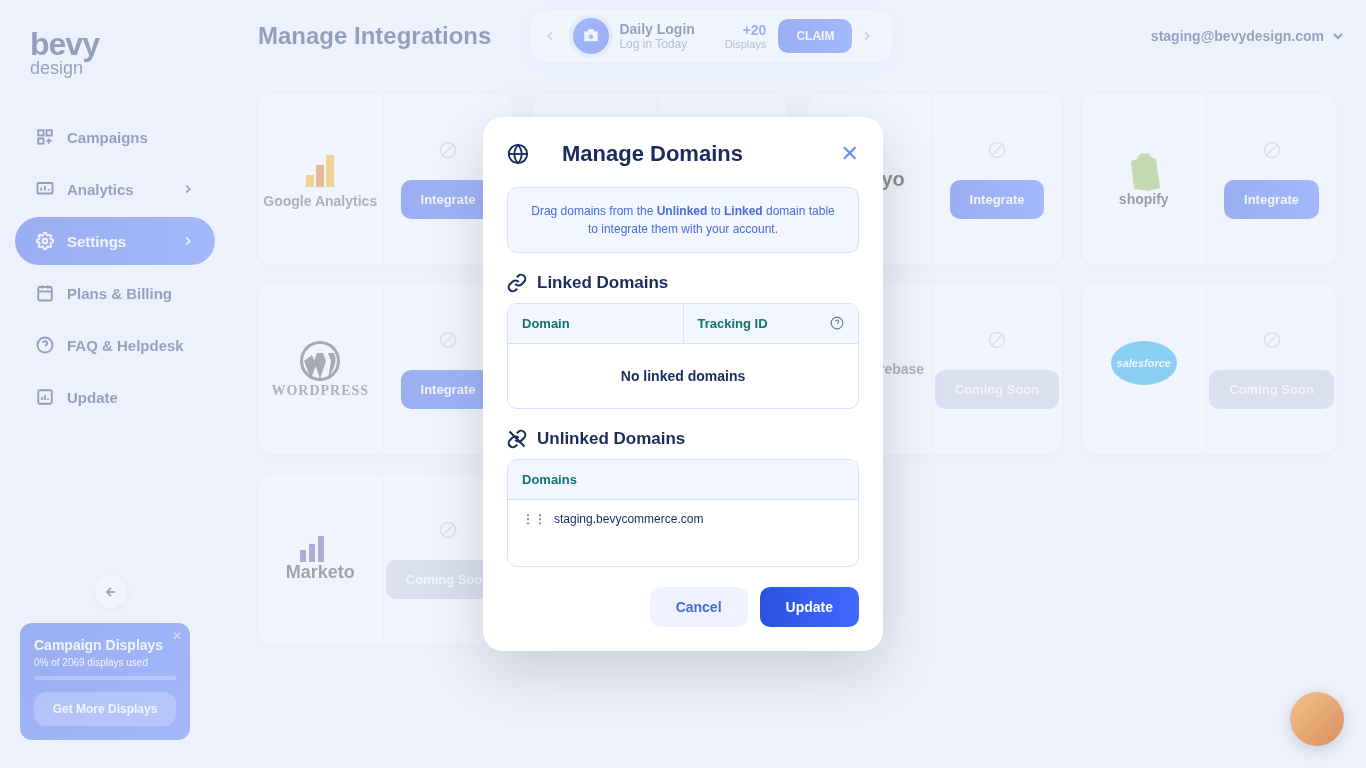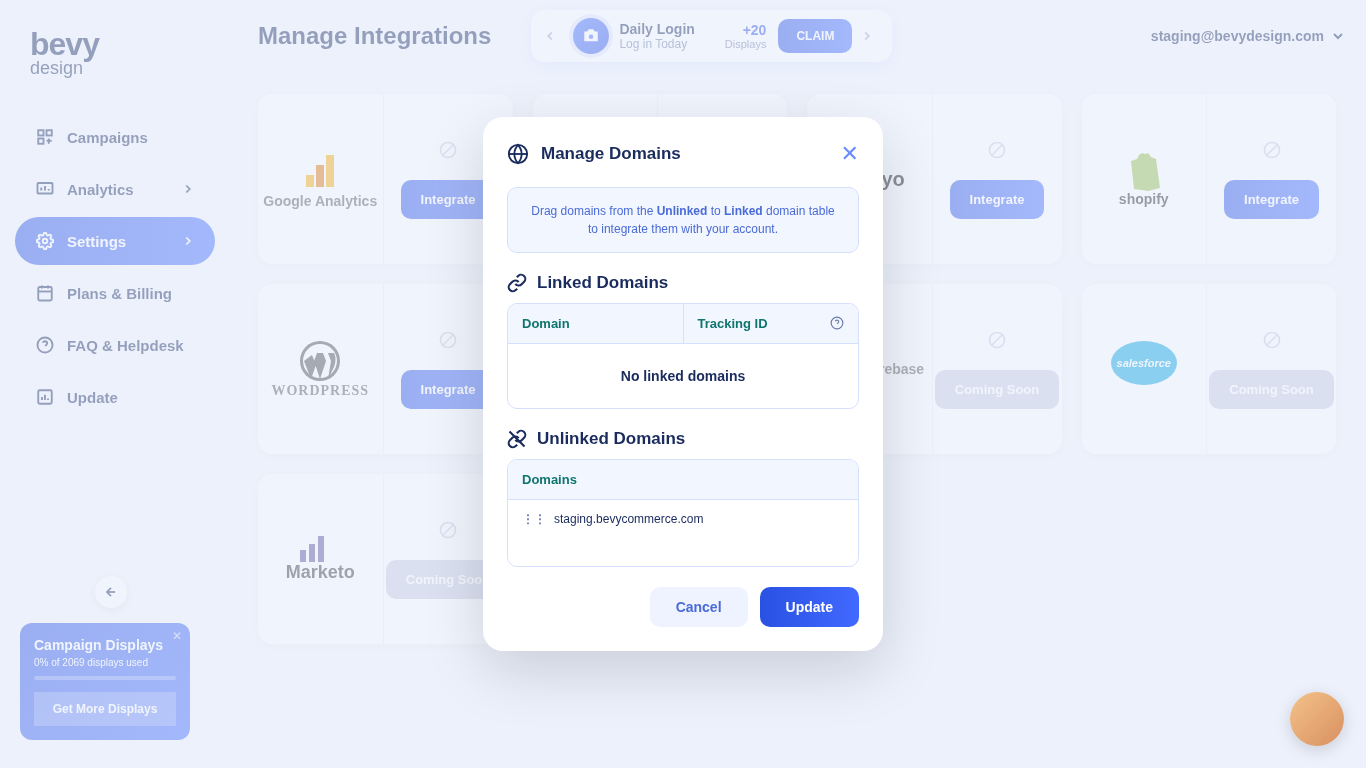--- a/index.html
+++ b/index.html
@@ -15,21 +15,21 @@
 .nav-item .icon { width: 20px; height: 20px; margin-right: 12px; display: flex; align-items: center; justify-content: center; }
 .nav-item .chev { margin-left: auto; }
 .collapse-btn { position: absolute; left: 95px; top: 570px; width: 32px; height: 32px; border-radius: 50%; background: #fff; display: flex; align-items: center; justify-content: center; box-shadow: 0 2px 8px rgba(0,0,0,0.1); cursor: pointer; }
 
 
 .camp-card { position: absolute; left: 20px; bottom: 28px; width: 170px; background: linear-gradient(135deg, #2952e3, #4169ff); border-radius: 12px; padding: 14px; color: #fff; }
 .camp-card .close-x { position: absolute; right: 8px; top: 6px; font-size: 12px; opacity: 0.7; cursor: pointer; }
 .camp-card h4 { font-size: 14px; font-weight: 800; margin-bottom: 4px; }
 .camp-card p { font-size: 10px; margin-bottom: 8px; }
 .camp-card .bar { height: 4px; background: rgba(255,255,255,0.3); border-radius: 2px; margin-bottom: 12px; }
-.camp-card button { width: 100%; padding: 10px; border: none; border-radius: 0; background: rgba(255,255,255,0.25); color: #fff; font-weight: 700; font-size: 12px; cursor: pointer; }
+.camp-card button { width: 100%; padding: 10px; border: none; border-radius: 12px; background: rgba(255,255,255,0.25); color: #fff; font-weight: 700; font-size: 12px; cursor: pointer; }
 
 
 .header { position: absolute; left: 258px; top: 10px; right: 20px; display: flex; align-items: center; }
 .page-title { font-size: 24px; font-weight: 800; color: #1a2b5e; line-height: 1.2; margin-right: 40px; }
 .daily-card { display: flex; align-items: center; background: #fff; border-radius: 14px; padding: 8px 12px; box-shadow: 0 4px 16px rgba(41,82,227,0.1); }
 .daily-card .chev-btn { width: 20px; color: #94a3c7; cursor: pointer; }
 .daily-card .cam-icon { width: 36px; height: 36px; border-radius: 50%; background: linear-gradient(135deg, #4169ff, #2952e3); display: flex; align-items: center; justify-content: center; margin: 0 10px; box-shadow: 0 0 0 4px rgba(65,105,255,0.15); }
 .daily-card .txt { margin-right: 30px; }
 .daily-card .txt .t1 { font-weight: 800; color: #1a2b5e; font-size: 14px; }
 .daily-card .txt .t2 { font-size: 12px; color: #6b7ba8; }
@@ -49,21 +49,21 @@
 .int-card button { border: none; padding: 12px 20px; border-radius: 10px; font-weight: 700; font-size: 13px; cursor: pointer; }
 .int-card button.integrate { background: linear-gradient(90deg, #2952e3, #4169ff); color: #fff; }
 .int-card button.soon { background: #c7cee0; color: #fff; cursor: default; }
 .int-logo { font-size: 14px; color: #555; font-weight: 600; text-align: center; }
 
 
 .overlay { position: absolute; inset: 0; background: rgba(230,236,250,0.6); display: flex; align-items: center; justify-content: center; }
 .modal { width: 400px; background: #fff; border-radius: 20px; padding: 24px; box-shadow: 0 20px 60px rgba(0,0,0,0.15); }
 .modal-head { display: flex; align-items: center; margin-bottom: 20px; }
 .modal-head .icon { margin-right: 12px; color: #1a2b5e; }
-.modal-head h2 { font-size: 17px; font-weight: 800; color: #1a2b5e; flex: 1; }
+.modal-head h2 { font-size: 22px; font-weight: 800; color: #1a2b5e; flex: 1; margin-left: 21px; }
 .modal-head .close { color: #6b8bff; cursor: pointer; font-size: 22px; }
 .info-box { border: 1px solid #d5e0ff; background: #f2f6ff; border-radius: 10px; padding: 14px 20px; font-size: 12px; color: #4a6bd6; text-align: center; margin-bottom: 20px; line-height: 1.5; }
 .info-box b { font-weight: 800; }
 .sect-head { display: flex; align-items: center; margin-bottom: 10px; }
 .sect-head .icon { margin-right: 10px; color: #1a2b5e; }
 .sect-head h3 { font-size: 17px; font-weight: 800; color: #1a2b5e; }
 .table { border: 1px solid #d5e0ff; border-radius: 10px; overflow: hidden; margin-bottom: 20px; }
 .table .thead { display: flex; background: #f2f6ff; border-bottom: 1px solid #d5e0ff; }
 .table .th { padding: 12px 14px; font-size: 13px; font-weight: 700; color: #0f766e; flex: 1; }
 .table .th:first-child { border-right: 1px solid #d5e0ff; }

